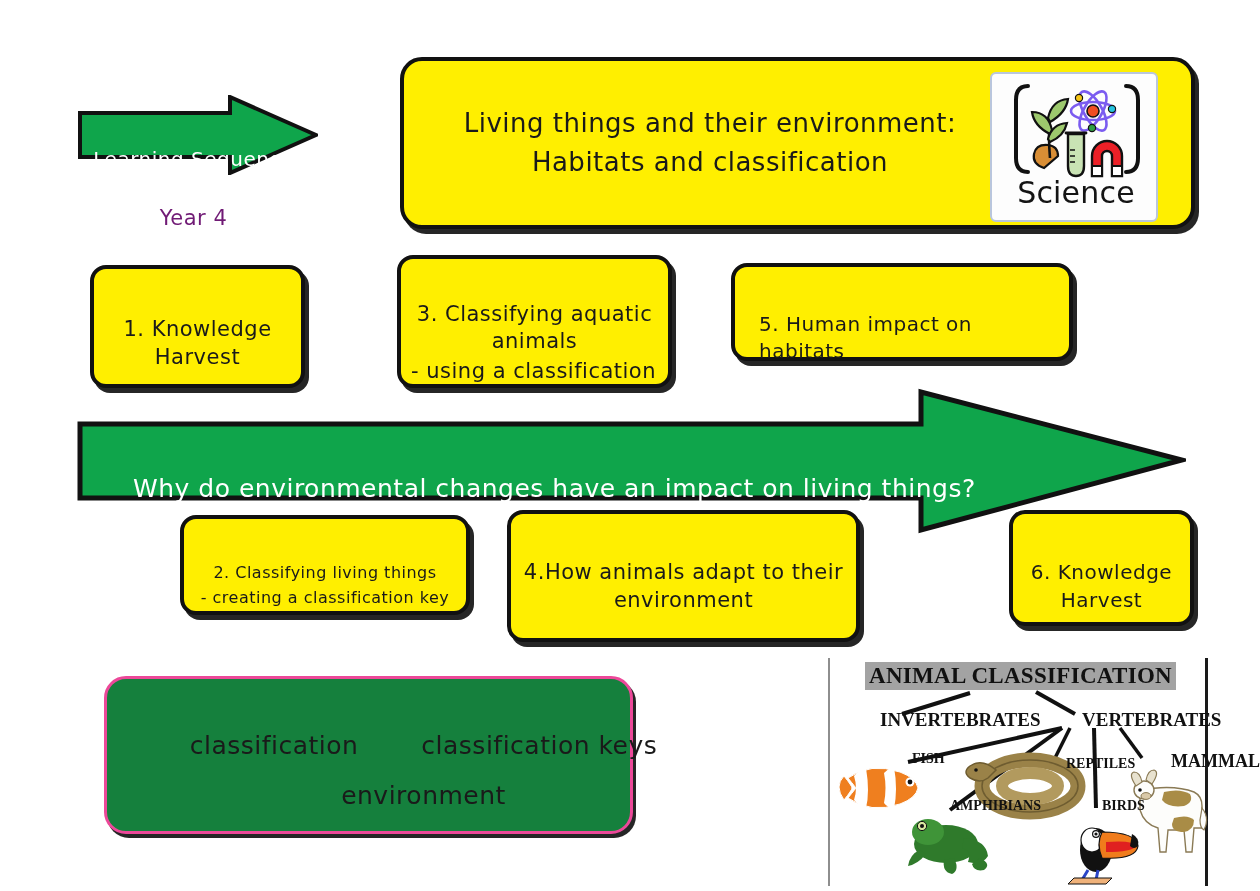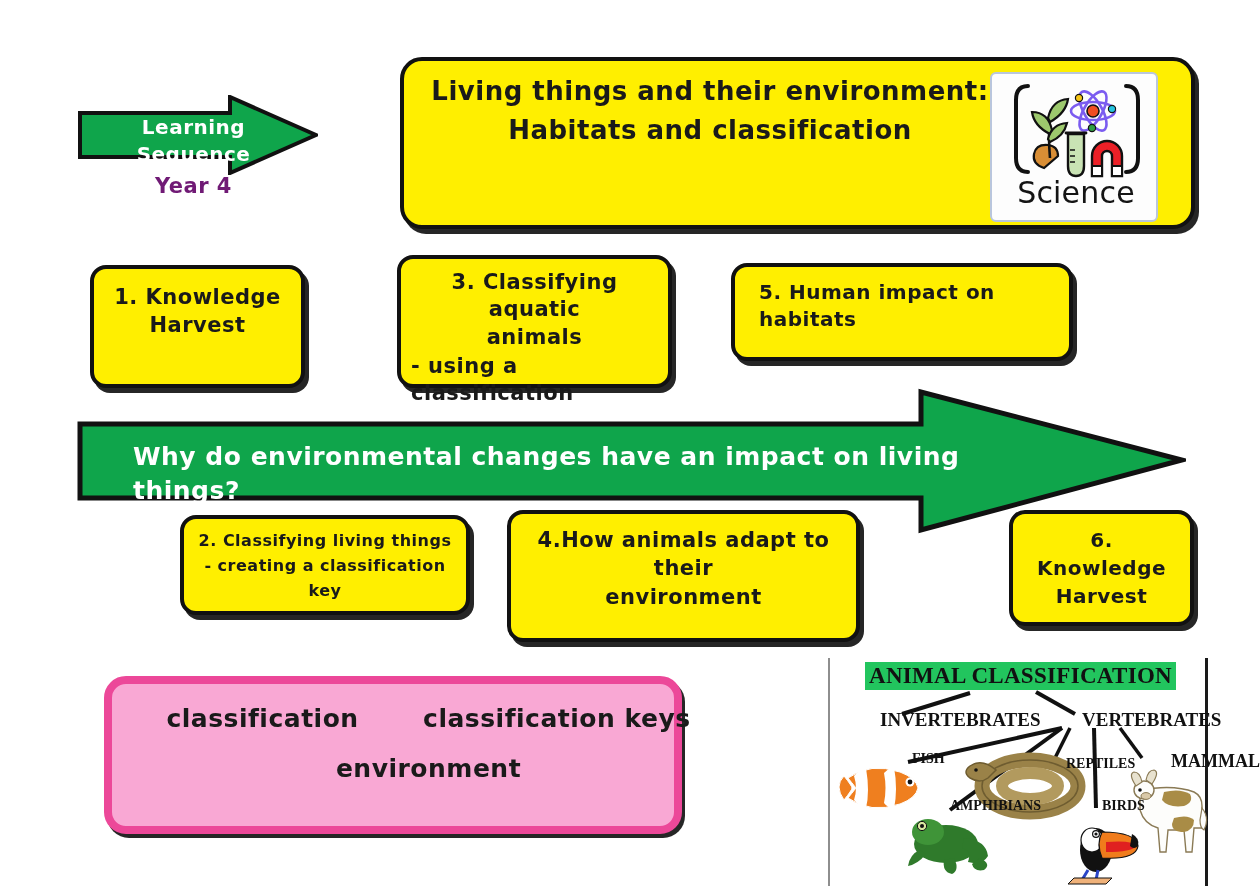--- a/index.html
+++ b/index.html
@@ -8,24 +8,25 @@
     background:#ffffff;
     font-family:"Liberation Sans",sans-serif;
     overflow:hidden;
     position:relative;
   }
   #page{position:relative;width:1260px;height:891px;}
 
   
   .hand{
     font-family:"DejaVu Sans",sans-serif;
-    font-weight:700;
+    font-weight:400;
     letter-spacing:.5px;
     color:#1a1a1a;
     line-height:1.35;
+    margin-top:32px;
   }
 
   
   .ls-arrow{
     position:absolute;left:78px;top:95px;width:240px;height:80px;
   }
   .ls-arrow svg{display:block;}
   .ls-label{
     position:absolute;left:86px;top:114px;width:215px;
     text-align:center;color:#ffffff;font-size:20px;
@@ -94,22 +95,22 @@
   
   .q-arrow{position:absolute;left:76px;top:388px;width:1110px;height:148px;}
   .q-arrow svg{display:block;}
   .q-text{
     position:absolute;left:133px;top:440px;width:900px;
     color:#ffffff;font-size:25px;text-align:left;pointer-events:none;
   }
 
   
   .vocab{
-    position:absolute;left:104px;top:676px;width:578px;height:158px;
-    background:#f9a8d4;border:8px solid #ec4899;border-radius:22px;
+    position:absolute;left:104px;top:676px;width:529px;height:158px;
+    background:#15803d;border:3px solid #ec4899;border-radius:22px;
     box-shadow:3px 4px 0 rgba(0,0,0,.85);
     box-sizing:border-box;
   }
   .vocab .line{
     position:absolute;left:0;width:633px;text-align:center;
     font-size:25px;color:#1a1a1a;
   }
   .vocab .l1{top:18px;}
   .vocab .l2{top:68px;}
   .vocab .gap{display:inline-block;width:46px;}
@@ -118,21 +119,21 @@
   .ac-frame{
     position:absolute;left:828px;top:658px;width:380px;height:228px;
     background:#ffffff;
     border-left:2px solid #8e8e8e;
     border-right:3px solid #1a1a1a;
     box-sizing:border-box;
   }
   .ac-inner{position:absolute;left:0;top:0;width:380px;height:228px;}
   .ac-title{
     position:absolute;left:35px;top:4px;
-    background:#22c55e;color:#111;
+    background:#a3a3a3;color:#111;
     font-family:"Liberation Serif",serif;font-weight:700;
     font-size:23px;letter-spacing:.3px;padding:1px 4px;white-space:nowrap;
   }
   .ac-lbl{
     position:absolute;font-family:"Liberation Serif",serif;font-weight:700;
     color:#111;white-space:nowrap;margin-left:44px;
   }
   #ac-invert{left:6px;top:51px;font-size:19px;}
   #ac-vert{left:208px;top:51px;font-size:19px;}
   #ac-fish{left:38px;top:93px;font-size:14px;}

